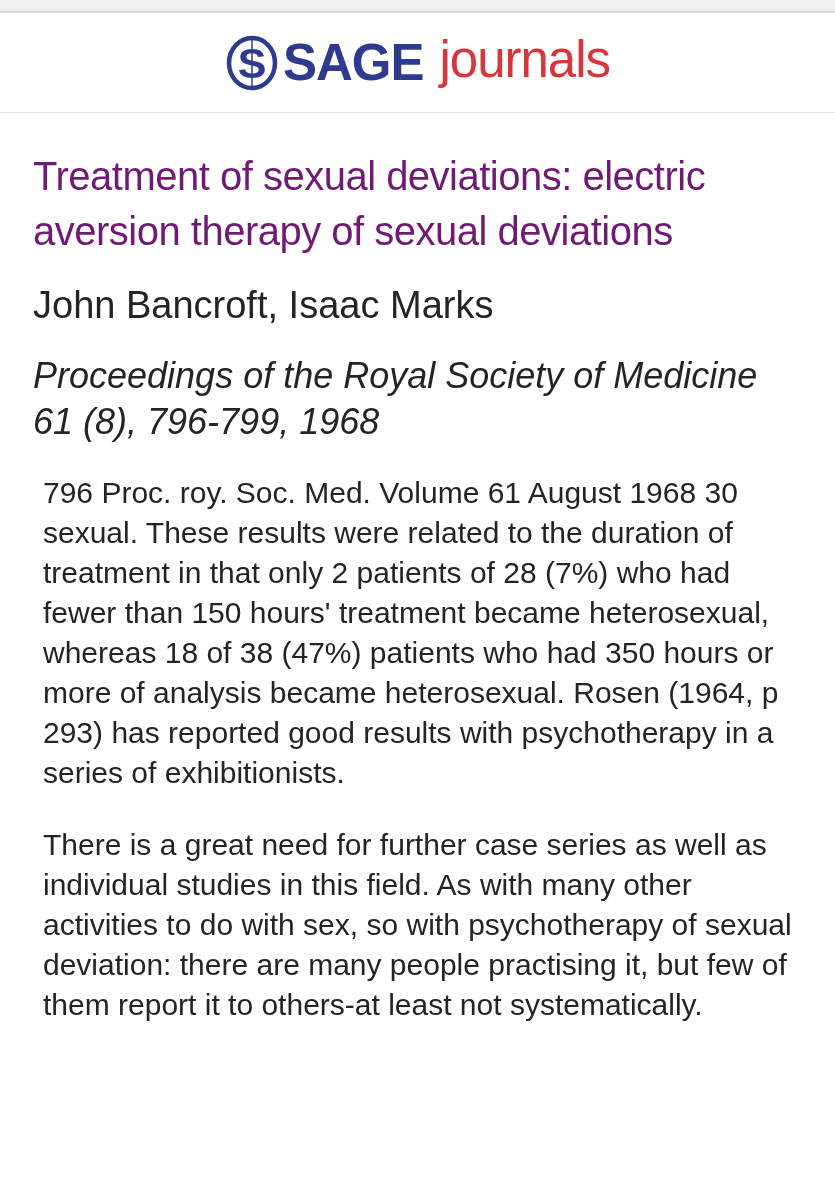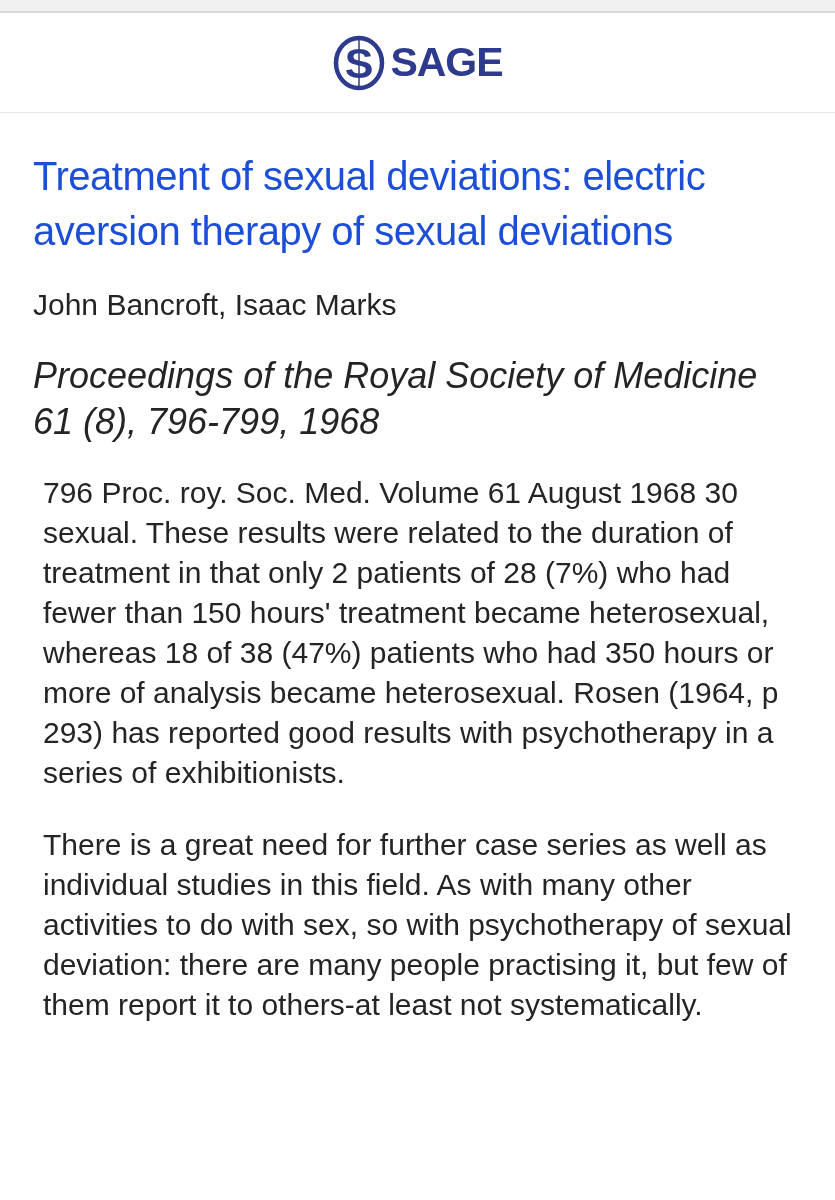--- a/index.html
+++ b/index.html
@@ -27,38 +27,38 @@
   }
   .logo{
     display:flex;align-items:center;text-decoration:none;cursor:pointer;
   }
   .logo-mark{
     width:54px;height:58px;display:block;color:var(--sage-blue);
     margin-right:4px;
   }
   .logo-sage{
     color:var(--sage-blue);
-    font-size:41px;font-weight:bold;letter-spacing:-1px;line-height:1;
+    font-size:51px;font-weight:bold;letter-spacing:-1px;line-height:1;
   }
   .logo-journals{
     color:var(--journals-red);
     font-size:51px;font-weight:normal;letter-spacing:-1px;line-height:1;
     margin-left:16px;padding-bottom:6px;
   }
   main.content{
     padding:36px 33px 0 33px;
   }
   h1.article-title{
     margin:0 0 26px 0;
     font-size:40px;line-height:55px;font-weight:400;
-    letter-spacing:-0.5px;color:#1d4ed8;
+    letter-spacing:-0.5px;color:#701a75;
   }
   .authors{
     margin:0 0 28px 0;
-    font-size:30px;line-height:40px;
+    font-size:38px;line-height:40px;
   }
   .citation{
     margin:0 0 28px 0;
     font-size:36px;line-height:46px;font-style:italic;
   }
   p.body-paragraph{
     margin:0 0 32px 10px;
     font-size:30px;line-height:40px;
   }
 </style>
@@ -68,20 +68,21 @@
 <div class="top-strip"></div>
 
 <header class="site-header">
   <a class="logo">
     <svg class="logo-mark" viewBox="0 0 54 58" xmlns="http://www.w3.org/2000/svg">
       <ellipse cx="27" cy="29" rx="23" ry="25" fill="none" stroke="currentColor" stroke-width="4.5"></ellipse>
       <line x1="27" y1="4" x2="27" y2="54" stroke="currentColor" stroke-width="1.5"></line>
       <text x="27" y="44" text-anchor="middle" font-family="Liberation Sans, sans-serif" font-size="43" font-weight="bold" fill="currentColor">S</text>
     </svg>
     <span class="logo-sage">SAGE</span>
+    <span class="logo-journals">journals</span>
   </a>
 </header>
 
 <main class="content">
   <h1 class="article-title">Treatment of sexual deviations: electric aversion therapy of sexual deviations</h1>
 
   <div class="authors">John Bancroft, Isaac Marks</div>
 
   <div class="citation">Proceedings of the Royal Society of Medicine 61 (8), 796-799, 1968</div>
 

